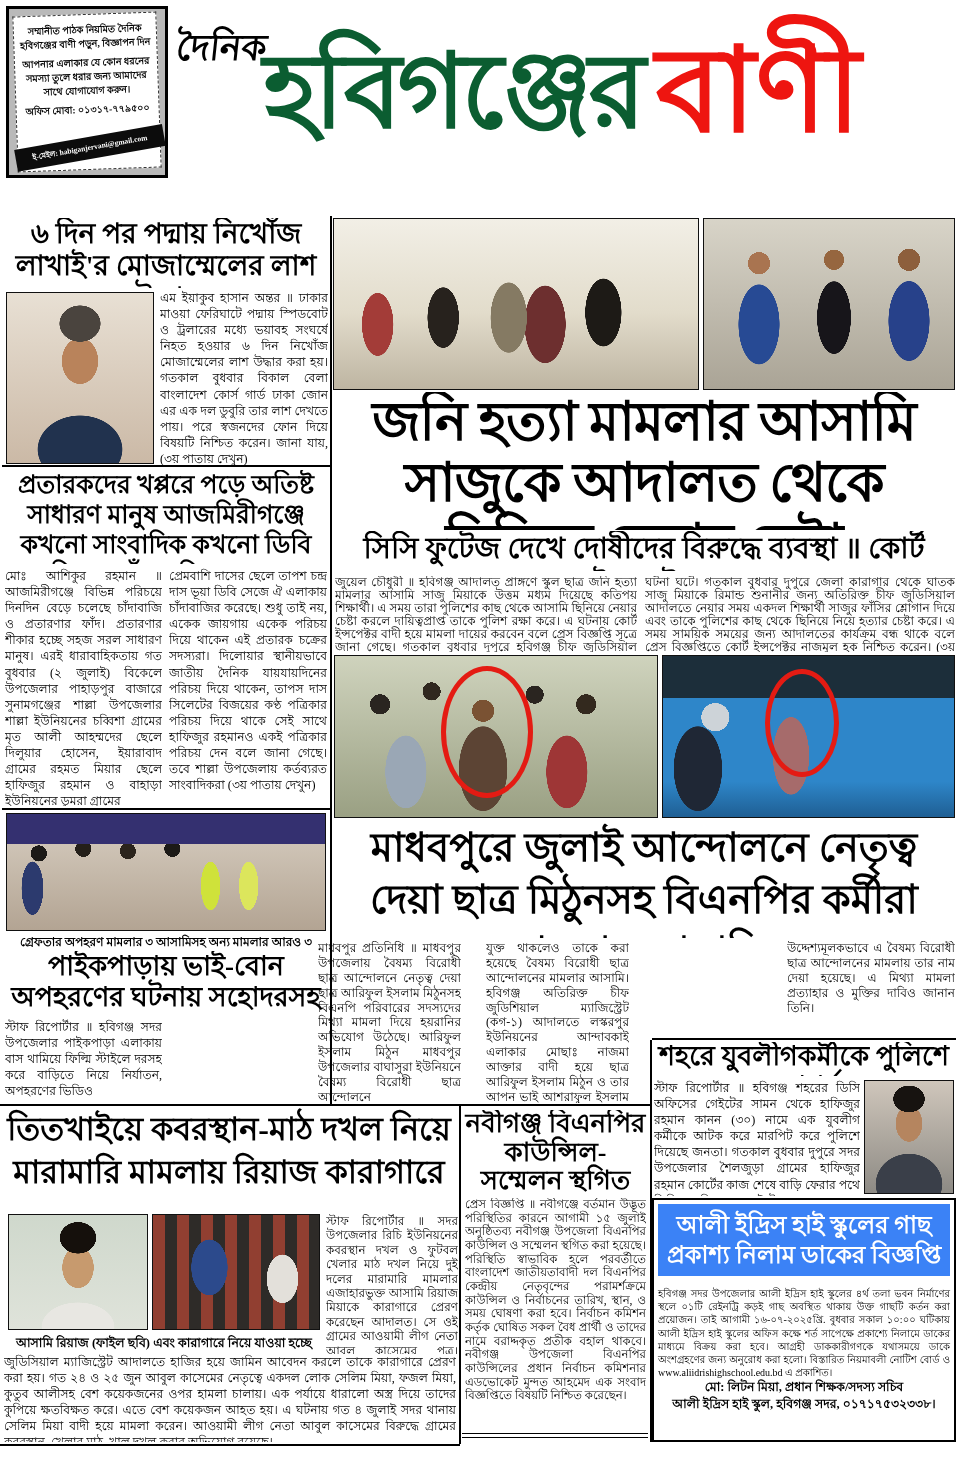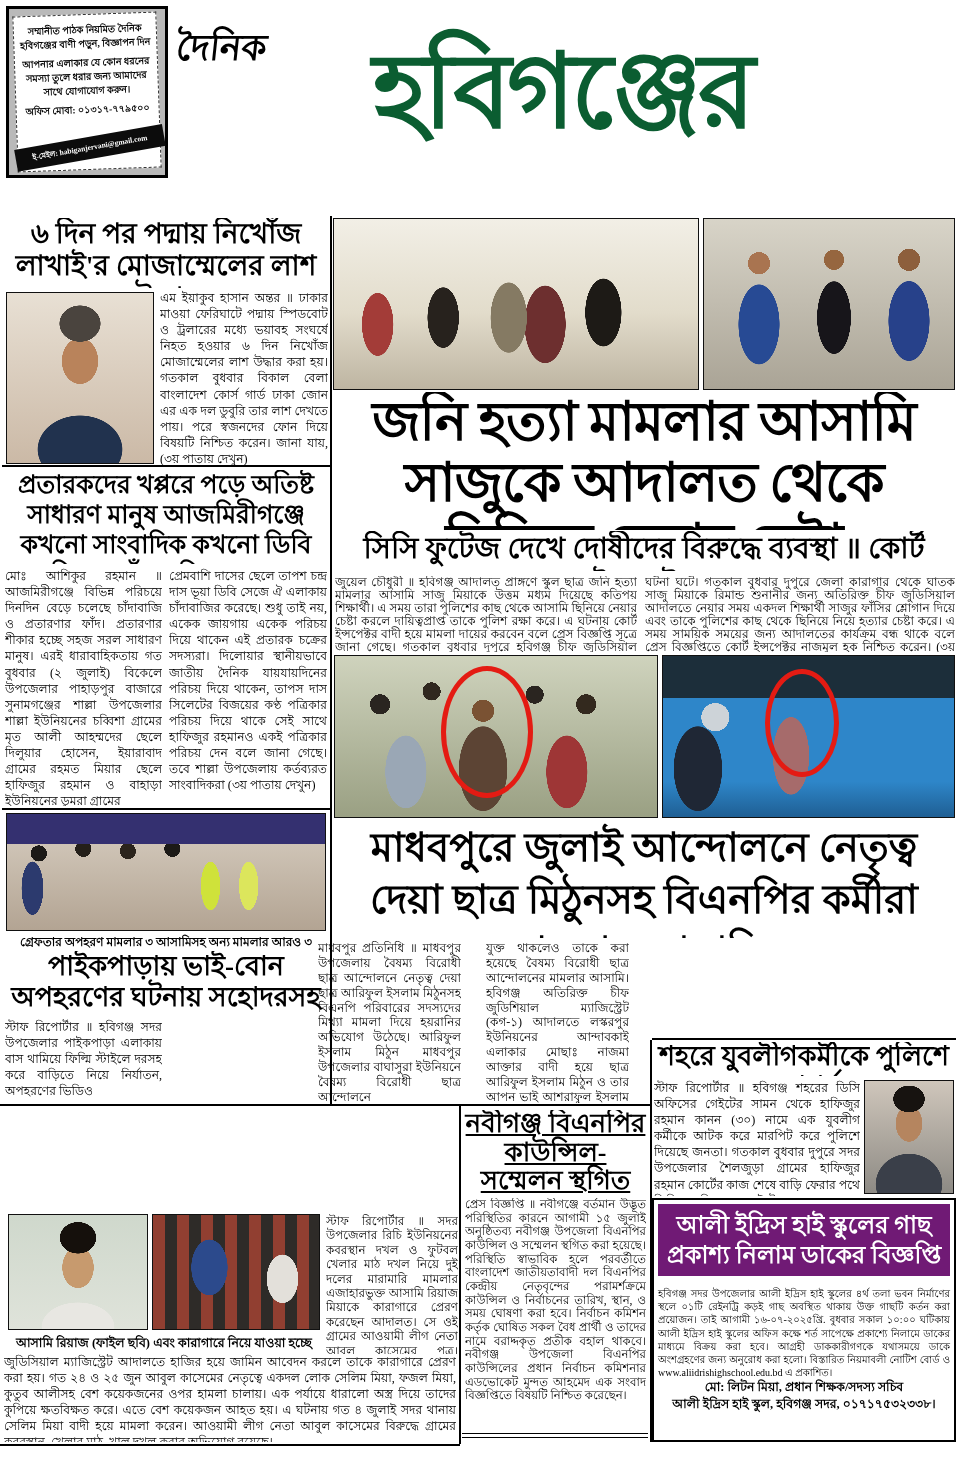--- a/index.html
+++ b/index.html
@@ -33,21 +33,21 @@
     display:flex; align-items:center; justify-content:center; gap:14px; line-height:1; }
   .t-main { font-size:104px; font-weight:700; color:#0b5d31; letter-spacing:-4px;text-align:center; }
   .t-accent { font-size:118px; font-weight:700; color:#ee1510; }
   .dateline { position:absolute; left:0; top:185px; width:958px; height:28px;
     border:2px solid #000; display:flex; align-items:center; justify-content:center;
     font-size:15.5px; font-weight:700; white-space:nowrap; overflow:hidden; }
 
   
   .ad-box { position:absolute; left:652px; top:1198px; width:304px; height:244px;
     border:2px solid #000; padding:4px; }
-  .ad-head { background:#701a75; color:#fff; font-weight:700; font-size:24px; line-height:1.25;
+  .ad-head { background:#3b82f6; color:#fff; font-weight:700; font-size:24px; line-height:1.25;
     text-align:center; padding:6px 2px; }
   .ad-body { font-size:10px; line-height:1.32; text-align:justify; margin-top:11px; }
   .ad-sign { font-size:12.4px; font-weight:700; text-align:center; line-height:1.35; }
 
   
   .ph-corridor { background:
     radial-gradient(ellipse 26px 52px at 12% 62%, #a33c38 0 60%, transparent 61%),
     radial-gradient(ellipse 26px 50px at 30% 58%, #27221d 0 60%, transparent 61%),
     radial-gradient(ellipse 30px 58px at 48% 58%, #857a63 0 60%, transparent 61%),
     radial-gradient(ellipse 34px 64px at 58% 62%, #6d2f2f 0 60%, transparent 61%),
@@ -117,20 +117,21 @@
       <div class="promo-inner">
         <p>সম্মানীত পাঠক নিয়মিত দৈনিক হবিগঞ্জের বাণী পড়ুন, বিজ্ঞাপন দিন</p>
         <p>আপনার এলাকার যে কোন ধরনের সমস্যা তুলে ধরার জন্য আমাদের সাথে যোগাযোগ করুন।</p>
         <p>অফিস মোবা: ০১৩১৭-৭৭৯৫০০</p>
         <div class="promo-strip">ই-মেইল: habiganjervani@gmail.com</div>
       </div>
     </div>
     <div class="daily-label">দৈনিক</div>
     <div class="paper-title">
       <span class="t-main">হবিগঞ্জের</span>
+      <span class="t-accent">বাণী</span>
     </div>
   </div>
 
 
   <div class="vr" style="left:330px;top:216px;width:2px;height:888px;"></div>
   <div class="hr" style="left:0;top:1104px;width:650px;height:2px;"></div>
   <div class="vr" style="left:459px;top:1106px;width:2px;height:338px;"></div>
   <div class="vr" style="left:650px;top:1040px;width:2px;height:402px;"></div>
   <div class="hr" style="left:652px;top:1038px;width:304px;height:2px;"></div>
   <div class="hr" style="left:2px;top:465px;width:328px;height:2px;"></div>
@@ -162,28 +163,30 @@
   <div class="ph ph-crowd" style="left:334px;top:655px;width:324px;height:163px;">
     <div class="red-ring" style="left:33%;top:6%;width:92px;height:132px;"></div>
   </div>
   <div class="ph ph-bus" style="left:662px;top:655px;width:293px;height:163px;">
     <div class="red-ring" style="left:35%;top:8%;width:74px;height:108px;"></div>
   </div>
 
   <div class="headline" style="left:332px;top:822px;width:624px;height:116px;font-size:40px;line-height:1.3;">মাধবপুরে জুলাই আন্দোলনে নেতৃত্ব দেয়া ছাত্র মিঠুনসহ বিএনপির কর্মীরা মামলার আসামি!</div>
   <div class="bodytxt" style="left:318px;top:941px;width:143px;height:162px;font-size:12px;line-height:1.24;">মাধবপুর প্রতিনিধি ॥ মাধবপুর উপজেলায় বৈষম্য বিরোধী ছাত্র আন্দোলনে নেতৃত্ব দেয়া ছাত্র আরিফুল ইসলাম মিঠুনসহ বিএনপি পরিবারের সদস্যদের মিথ্যা মামলা দিয়ে হয়রানির অভিযোগ উঠেছে। আরিফুল ইসলাম মিঠুন মাধবপুর উপজেলার বাঘাসুরা ইউনিয়নে বৈষম্য বিরোধী ছাত্র আন্দোলনে</div>
   <div class="bodytxt" style="left:486px;top:941px;width:143px;height:162px;font-size:12px;line-height:1.24;">যুক্ত থাকলেও তাকে করা হয়েছে বৈষম্য বিরোধী ছাত্র আন্দোলনের মামলার আসামি। হবিগঞ্জ অতিরিক্ত চীফ জুডিশিয়াল ম্যাজিস্ট্রেট (কগ-১) আদালতে লস্করপুর ইউনিয়নের আন্দাবকাই এলাকার মোছাঃ নাজমা আক্তার বাদী হয়ে ছাত্র আরিফুল ইসলাম মিঠুন ও তার আপন ভাই আশরাফুল ইসলাম এবং চাচা</div>
+  <div class="bodytxt" style="left:787px;top:941px;width:168px;height:94px;font-size:12px;line-height:1.24;">উদ্দেশ্যমূলকভাবে এ বৈষম্য বিরোধী ছাত্র আন্দোলনের মামলায় তার নাম দেয়া হয়েছে। এ মিথ্যা মামলা প্রত্যাহার ও মুক্তির দাবিও জানান তিনি।</div>
 
+  <div class="headline" style="left:0;top:1108px;width:458px;height:102px;font-size:32px;line-height:1.35;">তিতখাইয়ে কবরস্থান-মাঠ দখল নিয়ে মারামারি মামলায় রিয়াজ কারাগারে</div>
   <div class="ph ph-portrait-riaz" style="left:8px;top:1214px;width:140px;height:116px;"></div>
   <div class="ph ph-scene" style="left:152px;top:1214px;width:168px;height:116px;"></div>
   <div class="bodytxt" style="left:326px;top:1214px;width:132px;height:140px;font-size:11.8px;line-height:1.22;">স্টাফ রিপোর্টার ॥ সদর উপজেলার রিচি ইউনিয়নের কবরস্থান দখল ও ফুটবল খেলার মাঠ দখল নিয়ে দুই দলের মারামারি মামলার এজাহারভুক্ত আসামি রিয়াজ মিয়াকে কারাগারে প্রেরণ করেছেন আদালত। সে ওই গ্রামের আওয়ামী লীগ নেতা আবুল কাসেমের পুত্র। গতকাল বুধবার দুপুরে বিজ্ঞ অতিরিক্ত চীফ</div>
   <div class="caption" style="left:8px;top:1334px;width:312px;height:17px;">আসামি রিয়াজ (ফাইল ছবি) এবং কারাগারে নিয়ে যাওয়া হচ্ছে</div>
   <div class="bodytxt" style="left:4px;top:1354px;width:452px;height:88px;">জুডিসিয়াল ম্যাজিস্ট্রেট আদালতে হাজির হয়ে জামিন আবেদন করলে তাকে কারাগারে প্রেরণ করা হয়। গত ২৪ ও ২৫ জুন আবুল কাসেমের নেতৃত্বে একদল লোক সেলিম মিয়া, ফজল মিয়া, কুতুব আলীসহ বেশ কয়েকজনের ওপর হামলা চালায়। এক পর্যায়ে ধারালো অস্ত্র দিয়ে তাদের কুপিয়ে ক্ষতবিক্ষত করে। এতে বেশ কয়েকজন আহত হয়। এ ঘটনায় গত ৪ জুলাই সদর থানায় সেলিম মিয়া বাদী হয়ে মামলা করেন। আওয়ামী লীগ নেতা আবুল কাসেমের বিরুদ্ধে গ্রামের কবরস্থান, খেলার মাঠ, খাল দখল করার অভিযোগ রয়েছে।</div>
 
-  <div class="headline" style="left:464px;top:1110px;width:183px;height:84px;font-size:26px;line-height:1.1;text-decoration:underline;">নবীগঞ্জ বিএনপির কাউন্সিল-সম্মেলন স্থগিত</div>
+  <div class="headline" style="left:464px;top:1110px;width:183px;height:84px;font-size:26px;line-height:1.1;">নবীগঞ্জ বিএনপির কাউন্সিল-সম্মেলন স্থগিত</div>
   <div class="bodytxt" style="left:465px;top:1198px;width:181px;height:230px;font-size:11.6px;line-height:1.18;">প্রেস বিজ্ঞপ্তি ॥ নবীগঞ্জে বর্তমান উদ্ভূত পরিস্থিতির কারনে আগামী ১৫ জুলাই অনুষ্ঠিতব্য নবীগঞ্জ উপজেলা বিএনপির কাউন্সিল ও সম্মেলন স্থগিত করা হয়েছে। পরিস্থিতি স্বাভাবিক হলে পরবর্তীতে বাংলাদেশ জাতীয়তাবাদী দল বিএনপির কেন্দ্রীয় নেতৃবৃন্দের পরামর্শক্রমে কাউন্সিল ও নির্বাচনের তারিখ, স্থান, ও সময় ঘোষণা করা হবে। নির্বাচন কমিশন কর্তৃক ঘোষিত সকল বৈধ প্রার্থী ও তাদের নামে বরাদ্দকৃত প্রতীক বহাল থাকবে। নবীগঞ্জ উপজেলা বিএনপির কাউন্সিলের প্রধান নির্বাচন কমিশনার এডভোকেট মুন্দত আহমেদ এক সংবাদ বিজ্ঞপ্তিতে বিষয়টি নিশ্চিত করেছেন।</div>
 
   <div class="headline" style="left:652px;top:1042px;width:304px;height:34px;font-size:27px;line-height:1.1;">শহরে যুবলীগকর্মীকে পুলিশে সোপর্দ</div>
   <div class="bodytxt" style="left:654px;top:1080px;width:206px;height:116px;">স্টাফ রিপোর্টার ॥ হবিগঞ্জ শহরের ডিসি অফিসের গেইটের সামন থেকে হাফিজুর রহমান কানন (৩০) নামে এক যুবলীগ কর্মীকে আটক করে মারপিট করে পুলিশে দিয়েছে জনতা। গতকাল বুধবার দুপুরে সদর উপজেলার শৈলজুড়া গ্রামের হাফিজুর রহমান কোর্টের কাজ শেষে বাড়ি ফেরার পথে ডিসি অফিসের গেইটের সামনে এলে একদল জনতা তাকে ধাওয়া করে (৩য় পাতায় দেখুন)</div>
   <div class="ph ph-portrait-jubo" style="left:864px;top:1080px;width:90px;height:114px;"></div>
 
   <div class="ad-box">
     <div class="ad-head">আলী ইদ্রিস হাই স্কুলের গাছ প্রকাশ্য নিলাম ডাকের বিজ্ঞপ্তি</div>
     <div class="ad-body">হবিগঞ্জ সদর উপজেলার আলী ইদ্রিস হাই স্কুলের ৪র্থ তলা ভবন নির্মাণের স্থলে ০১টি রেইনট্রি কড়ই গাছ অবস্থিত থাকায় উক্ত গাছটি কর্তন করা প্রয়োজন। তাই আগামী ১৬-০৭-২০২৫খ্রি. বুধবার সকাল ১০:০০ ঘটিকায় আলী ইদ্রিস হাই স্কুলের অফিস কক্ষে শর্ত সাপেক্ষে প্রকাশ্যে নিলামে ডাকের মাধ্যমে বিক্রয় করা হবে। আগ্রহী ডাককারীগণকে যথাসময়ে ডাকে অংশগ্রহণের জন্য অনুরোধ করা হলো। বিস্তারিত নিয়মাবলী নোটিশ বোর্ড ও www.aliidrishighschool.edu.bd এ প্রকাশিত।</div>
     <div class="ad-sign">মো: লিটন মিয়া, প্রধান শিক্ষক/সদস্য সচিব</div>

